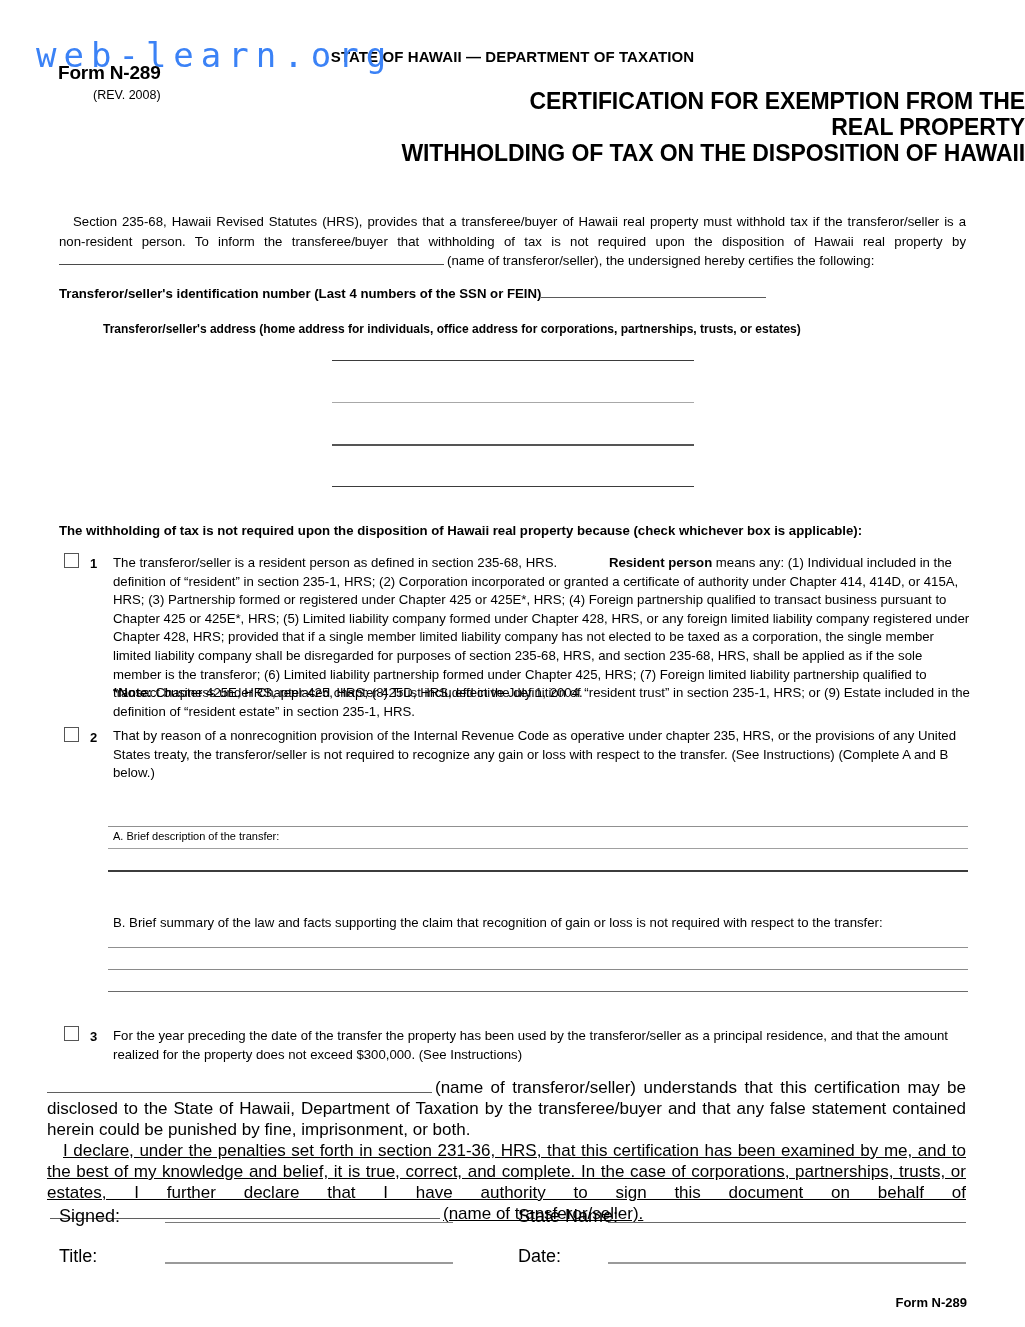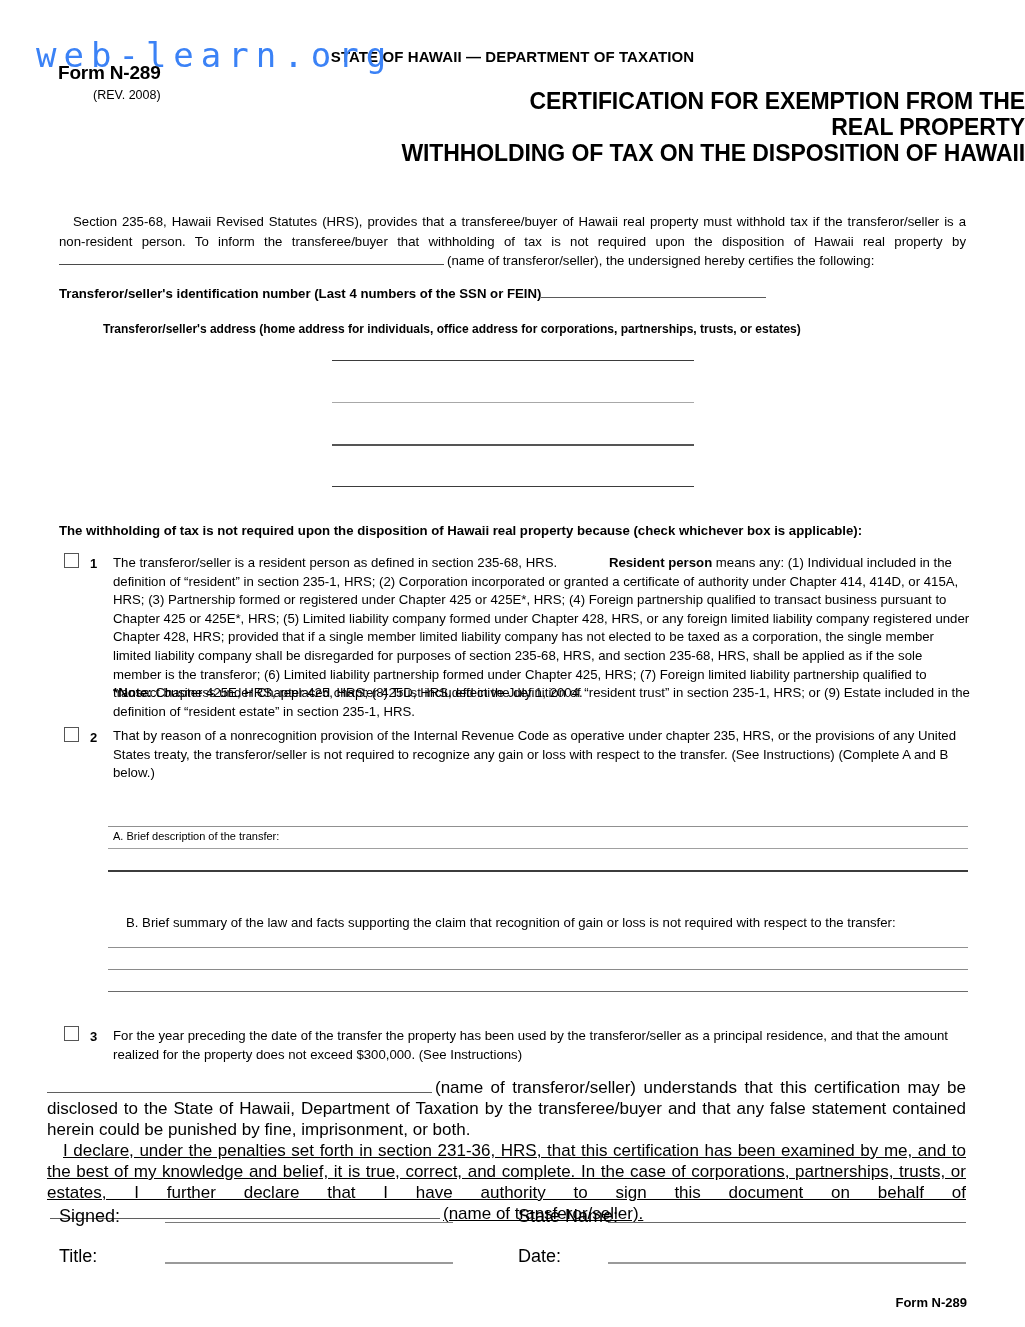--- a/index.html
+++ b/index.html
@@ -205,21 +205,20 @@
     left: 113px;
     top: 794px;
     font-size: 11px;
     margin-top: 36px;
   }
   .sub-b {
     position: absolute;
     left: 113px;
     top: 915px;
     font-size: 13.2px;
-    margin-left: 13px;
   }
 
   .rulegroup { position: absolute; }
   .rulegroup > div { height: 0; }
 
   #rulesA { left: 108px; top: 826px; width: 860px; }
   #rulesA .r1 { border-bottom: 1.2px solid #909090; margin-bottom: 21px; }
   #rulesA .r2 { border-bottom: 1.2px solid #a0a0a0; margin-bottom: 21px; }
   #rulesA .r3 { border-bottom: 2.1px solid #3c3c3c; }
 

